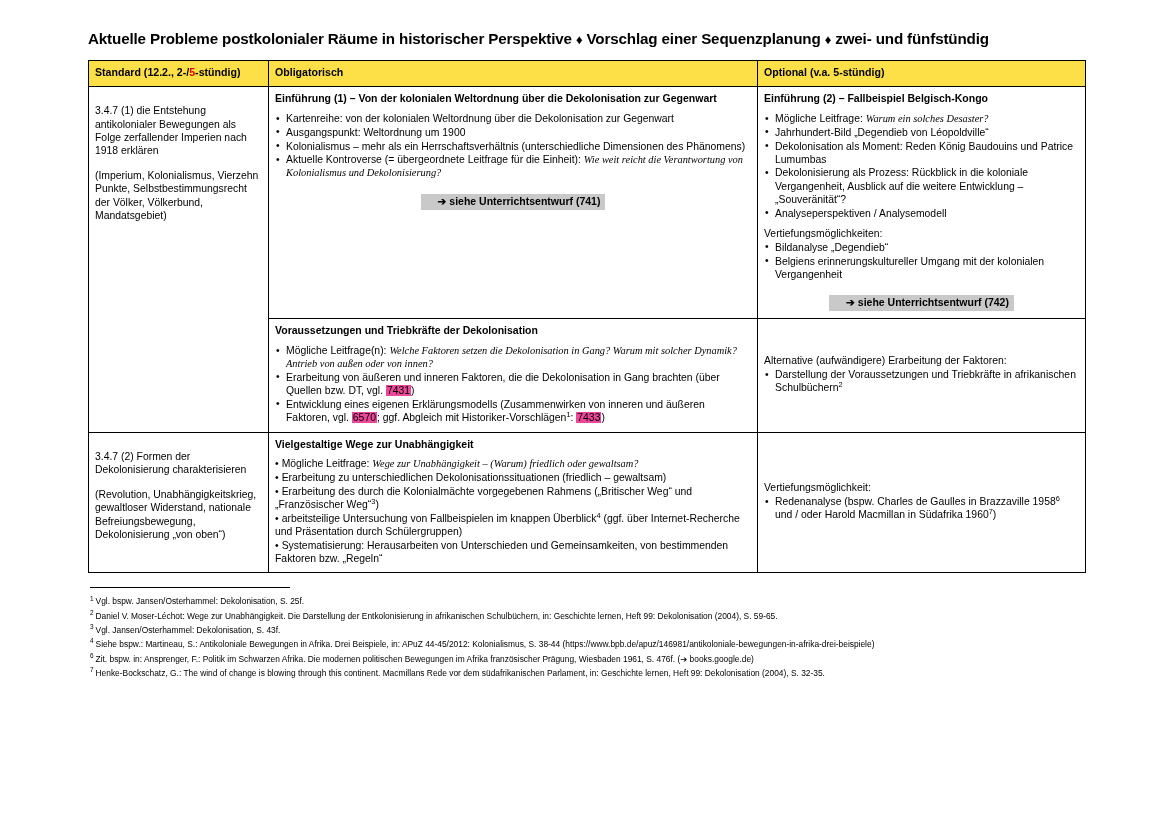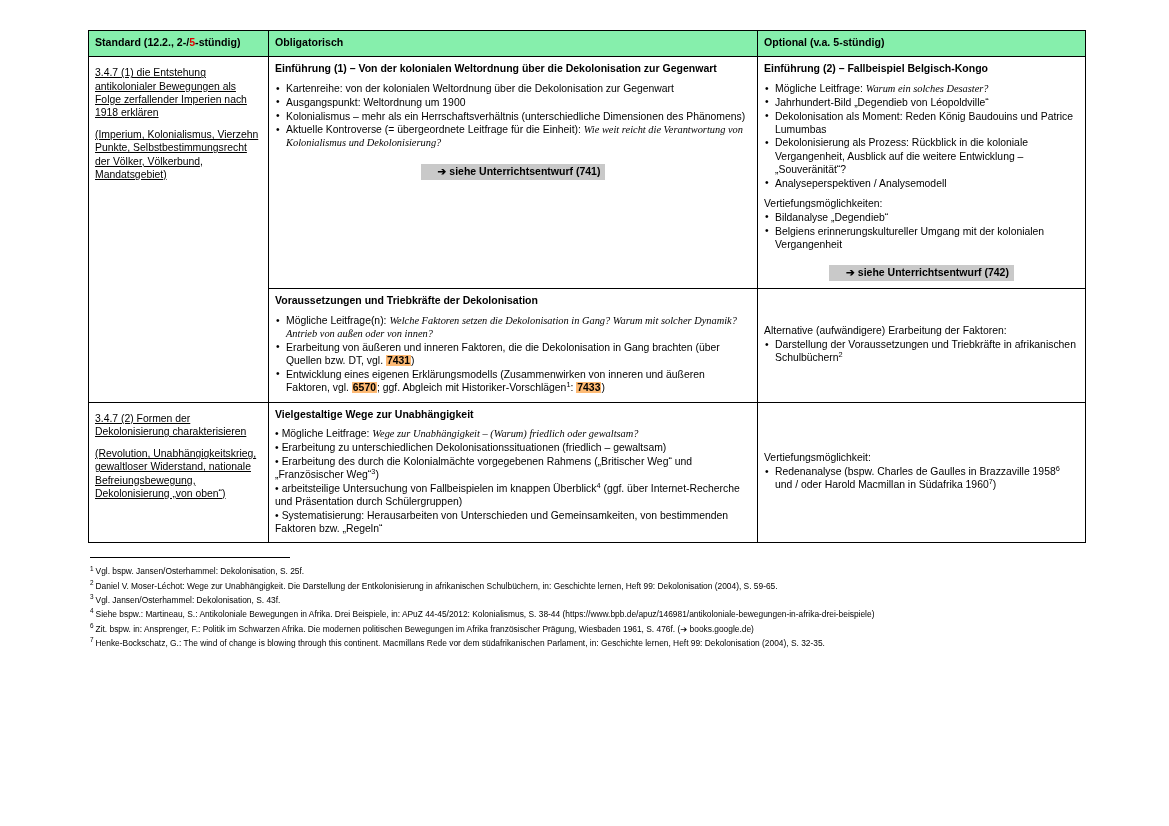--- a/index.html
+++ b/index.html
@@ -32,59 +32,59 @@
   table.plan col.c1 { width: 180px; }
   table.plan col.c2 { width: 489px; }
   table.plan col.c3 { width: 328px; }
 
   table.plan th, table.plan td {
     border: 1px solid #000;
     vertical-align: top;
     padding: 5px 6px 7px 6px;
   }
   thead th {
-    background: #86efac;
+    background: #fde047;
     font-weight: bold;
     font-size: 10.6px;
     text-align: left;
     padding: 3px 6px 3px 6px;
     border-top: 2px solid #000;
     border-bottom: 2px solid #000;
     margin-left: 44px;
   }
   .hl-red { color: #e00000; font-weight: bold; }
 
   tr.sep-full > td { border-top: 1.6px solid #000; }
 
   .cellhead {
     font-weight: bold;
     font-size: 10.5px;
     margin: 0 0 6px 0;
     line-height: 1.3;
   }
-  p.para { margin: 4px 0 9px 0; text-decoration: underline; }
+  p.para { margin: 12px 0 9px 0; }
   p.para:last-child { margin-bottom: 0; }
 
   ul.b { list-style: none; margin: 0; padding: 0; }
   ul.b > li {
     position: relative;
     padding-left: 11px;
     margin-bottom: 0.5px;
   }
   ul.b > li::before {
     content: "\2022";
     position: absolute;
     left: 1px; top: -0.5px;
   }
   ul.b.flat > li { padding-left: 0; text-indent: 0; }
   ul.b.flat > li::before { content: ""; }
   ul.b.flat > li .bl { margin-right: 3px; }
 
   .it { font-style: italic; font-family: Liberation Serif, serif; }
-  .gray-num { background: #fdba74; font-weight: bold; padding: 0 1px; }
+  .gray-num { background: #ec4899; font-weight: normal; padding: 0 1px; }
   sup { font-size: 7.4px; vertical-align: super; line-height: 0; }
 
   .ref-line {
     text-align: center;
     margin-top: 14px;
   }
   .ref-badge {
     background: #c9c9c9;
     font-weight: bold;
     font-size: 10.5px;
@@ -98,20 +98,27 @@
   .fn-wrap { margin-top: 14px; padding-left: 2px; }
   .fn-rule { width: 200px; height: 0; border-top: 1px solid #000; margin-bottom: 7px; }
   .fn { font-size: 8.4px; line-height: 1.52; margin: 0 0 1.5px 0; white-space: nowrap; }
   .fn sup { font-size: 6.4px; margin-right: 2px; }
 </style>
 </head>
 <body>
 
 <div class="page">
 
+  <h1 class="doc-title">
+    <span>Aktuelle Probleme postkolonialer Räume in historischer Perspektive</span>
+    <span class="diamond">♦</span>
+    <span>Vorschlag einer Sequenzplanung</span>
+    <span class="diamond">♦</span>
+    <span>zwei- und fünfstündig</span>
+  </h1>
 
   <table class="plan">
     <colgroup>
         <col class="c1">
         <col class="c2">
         <col class="c3">
       </colgroup>
     <thead>
       <tr>
         <th><span>Standard (12.2., 2-/</span><span class="hl-red">5</span><span>-stündig)</span></th>

